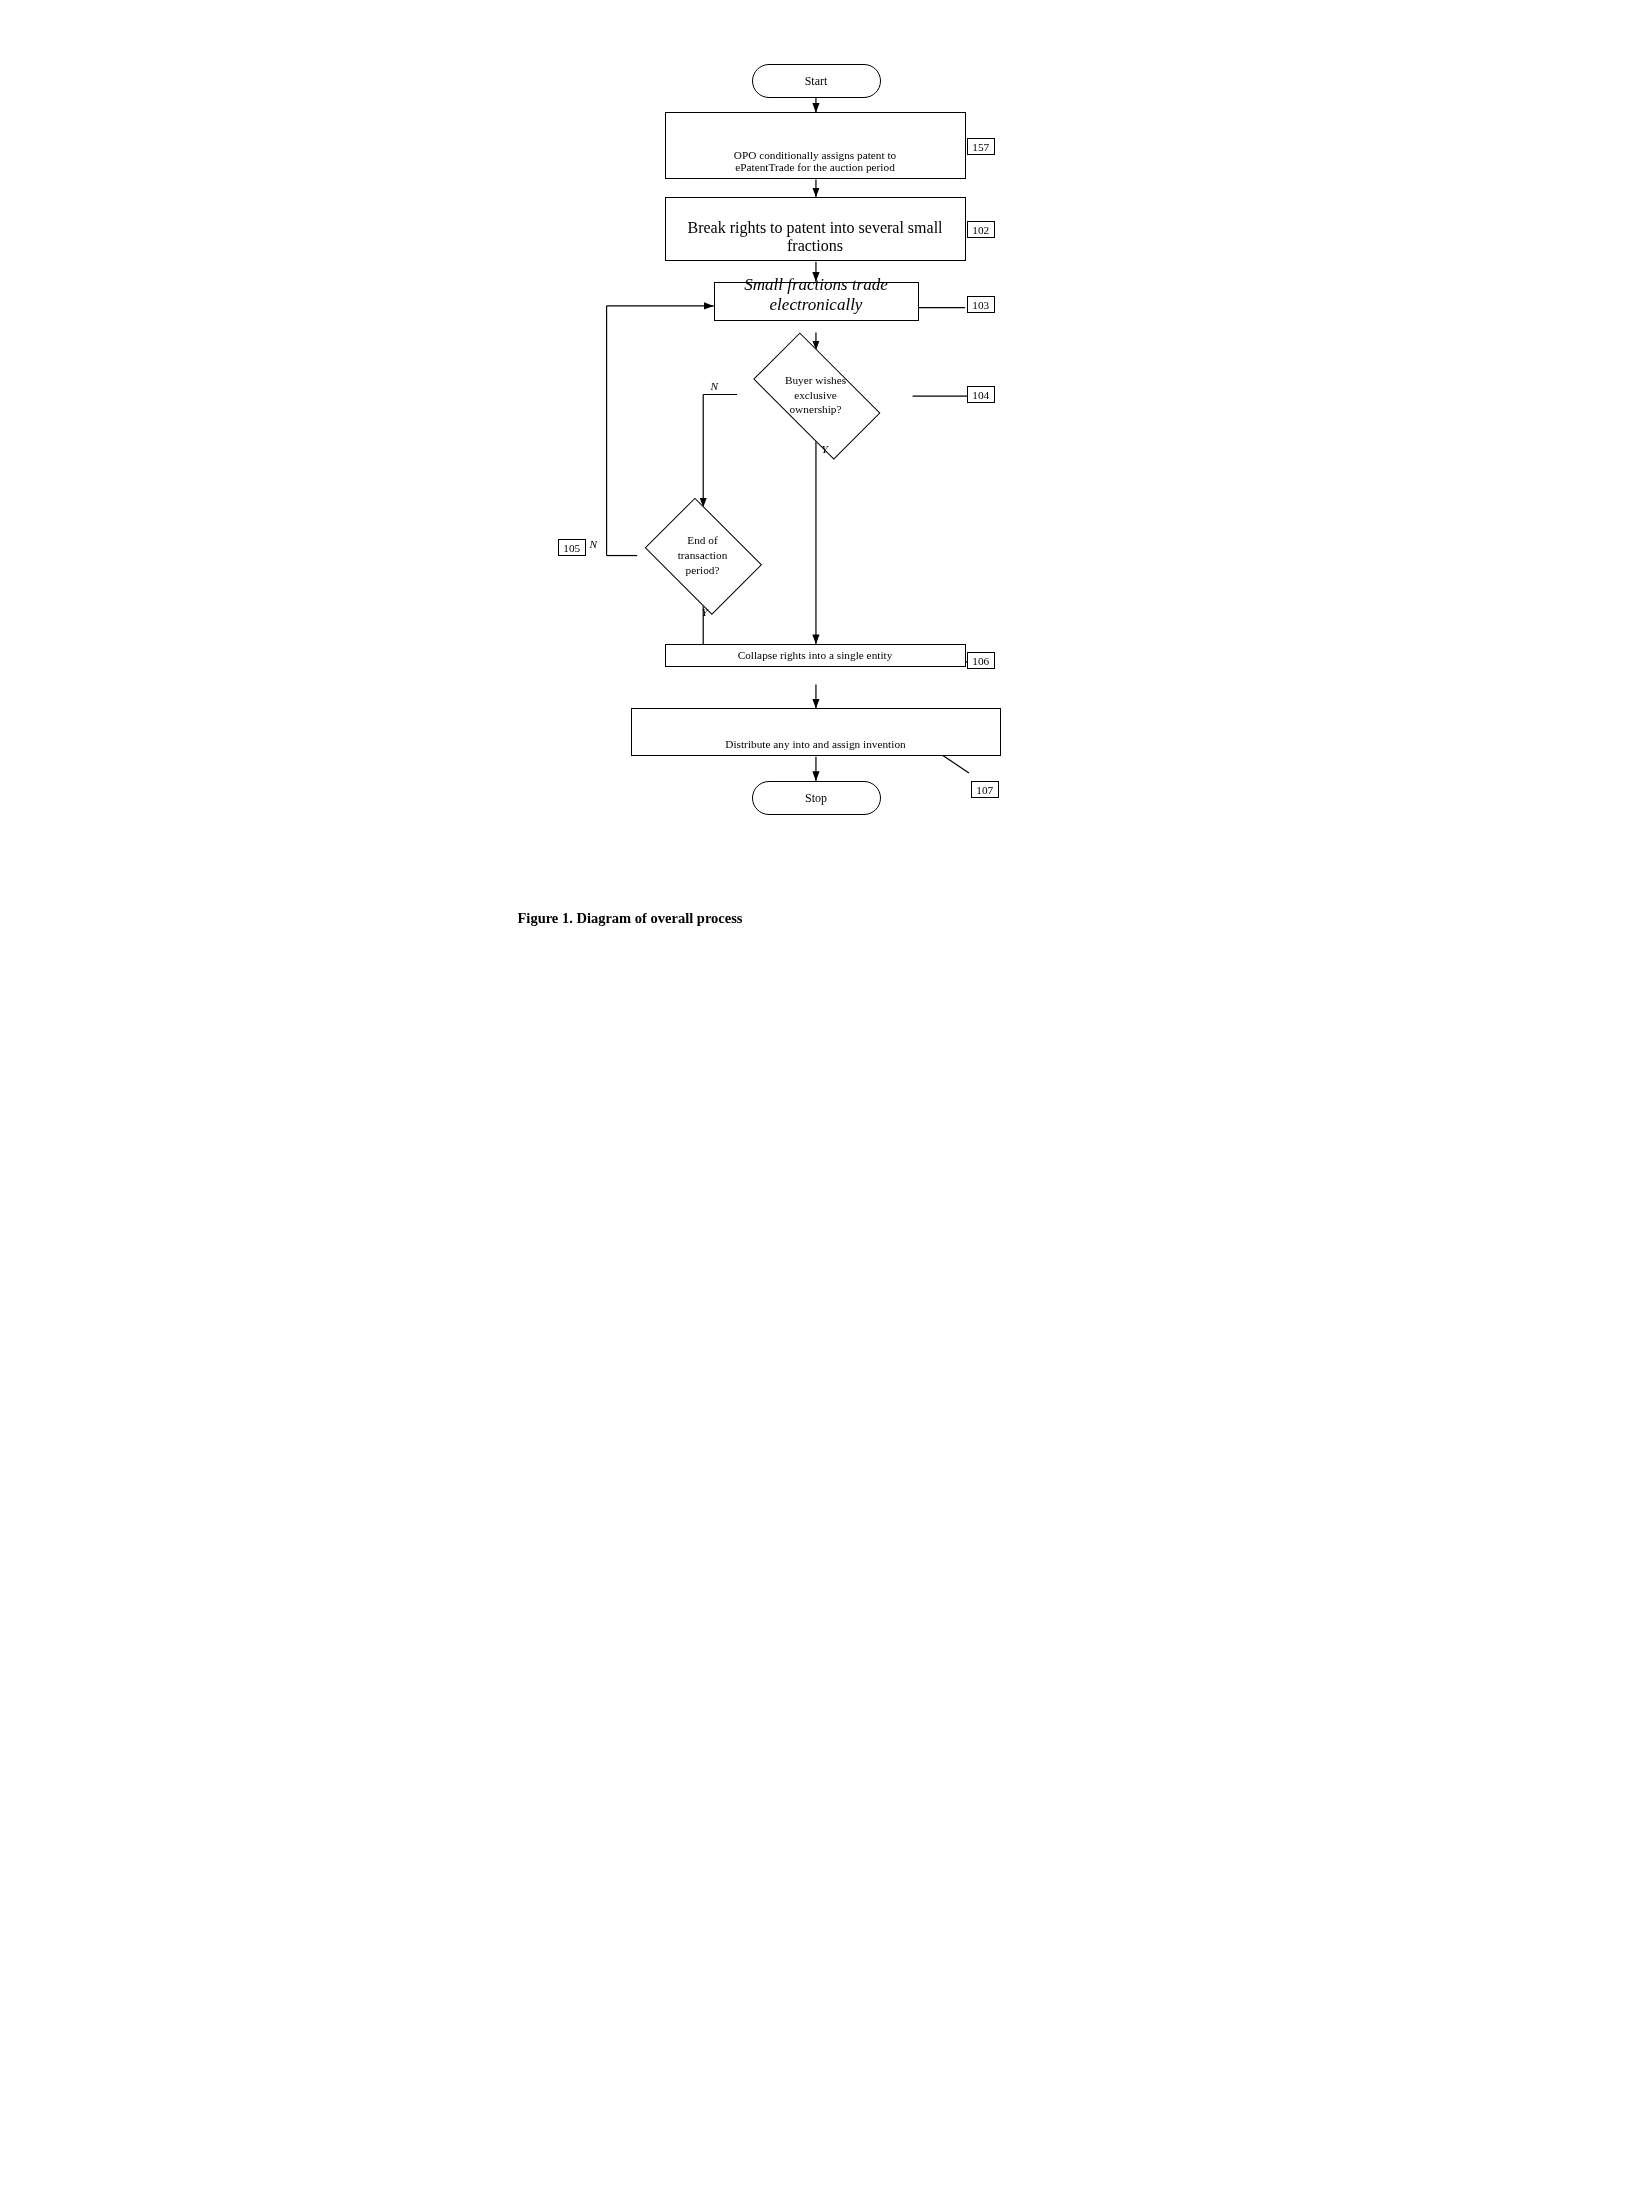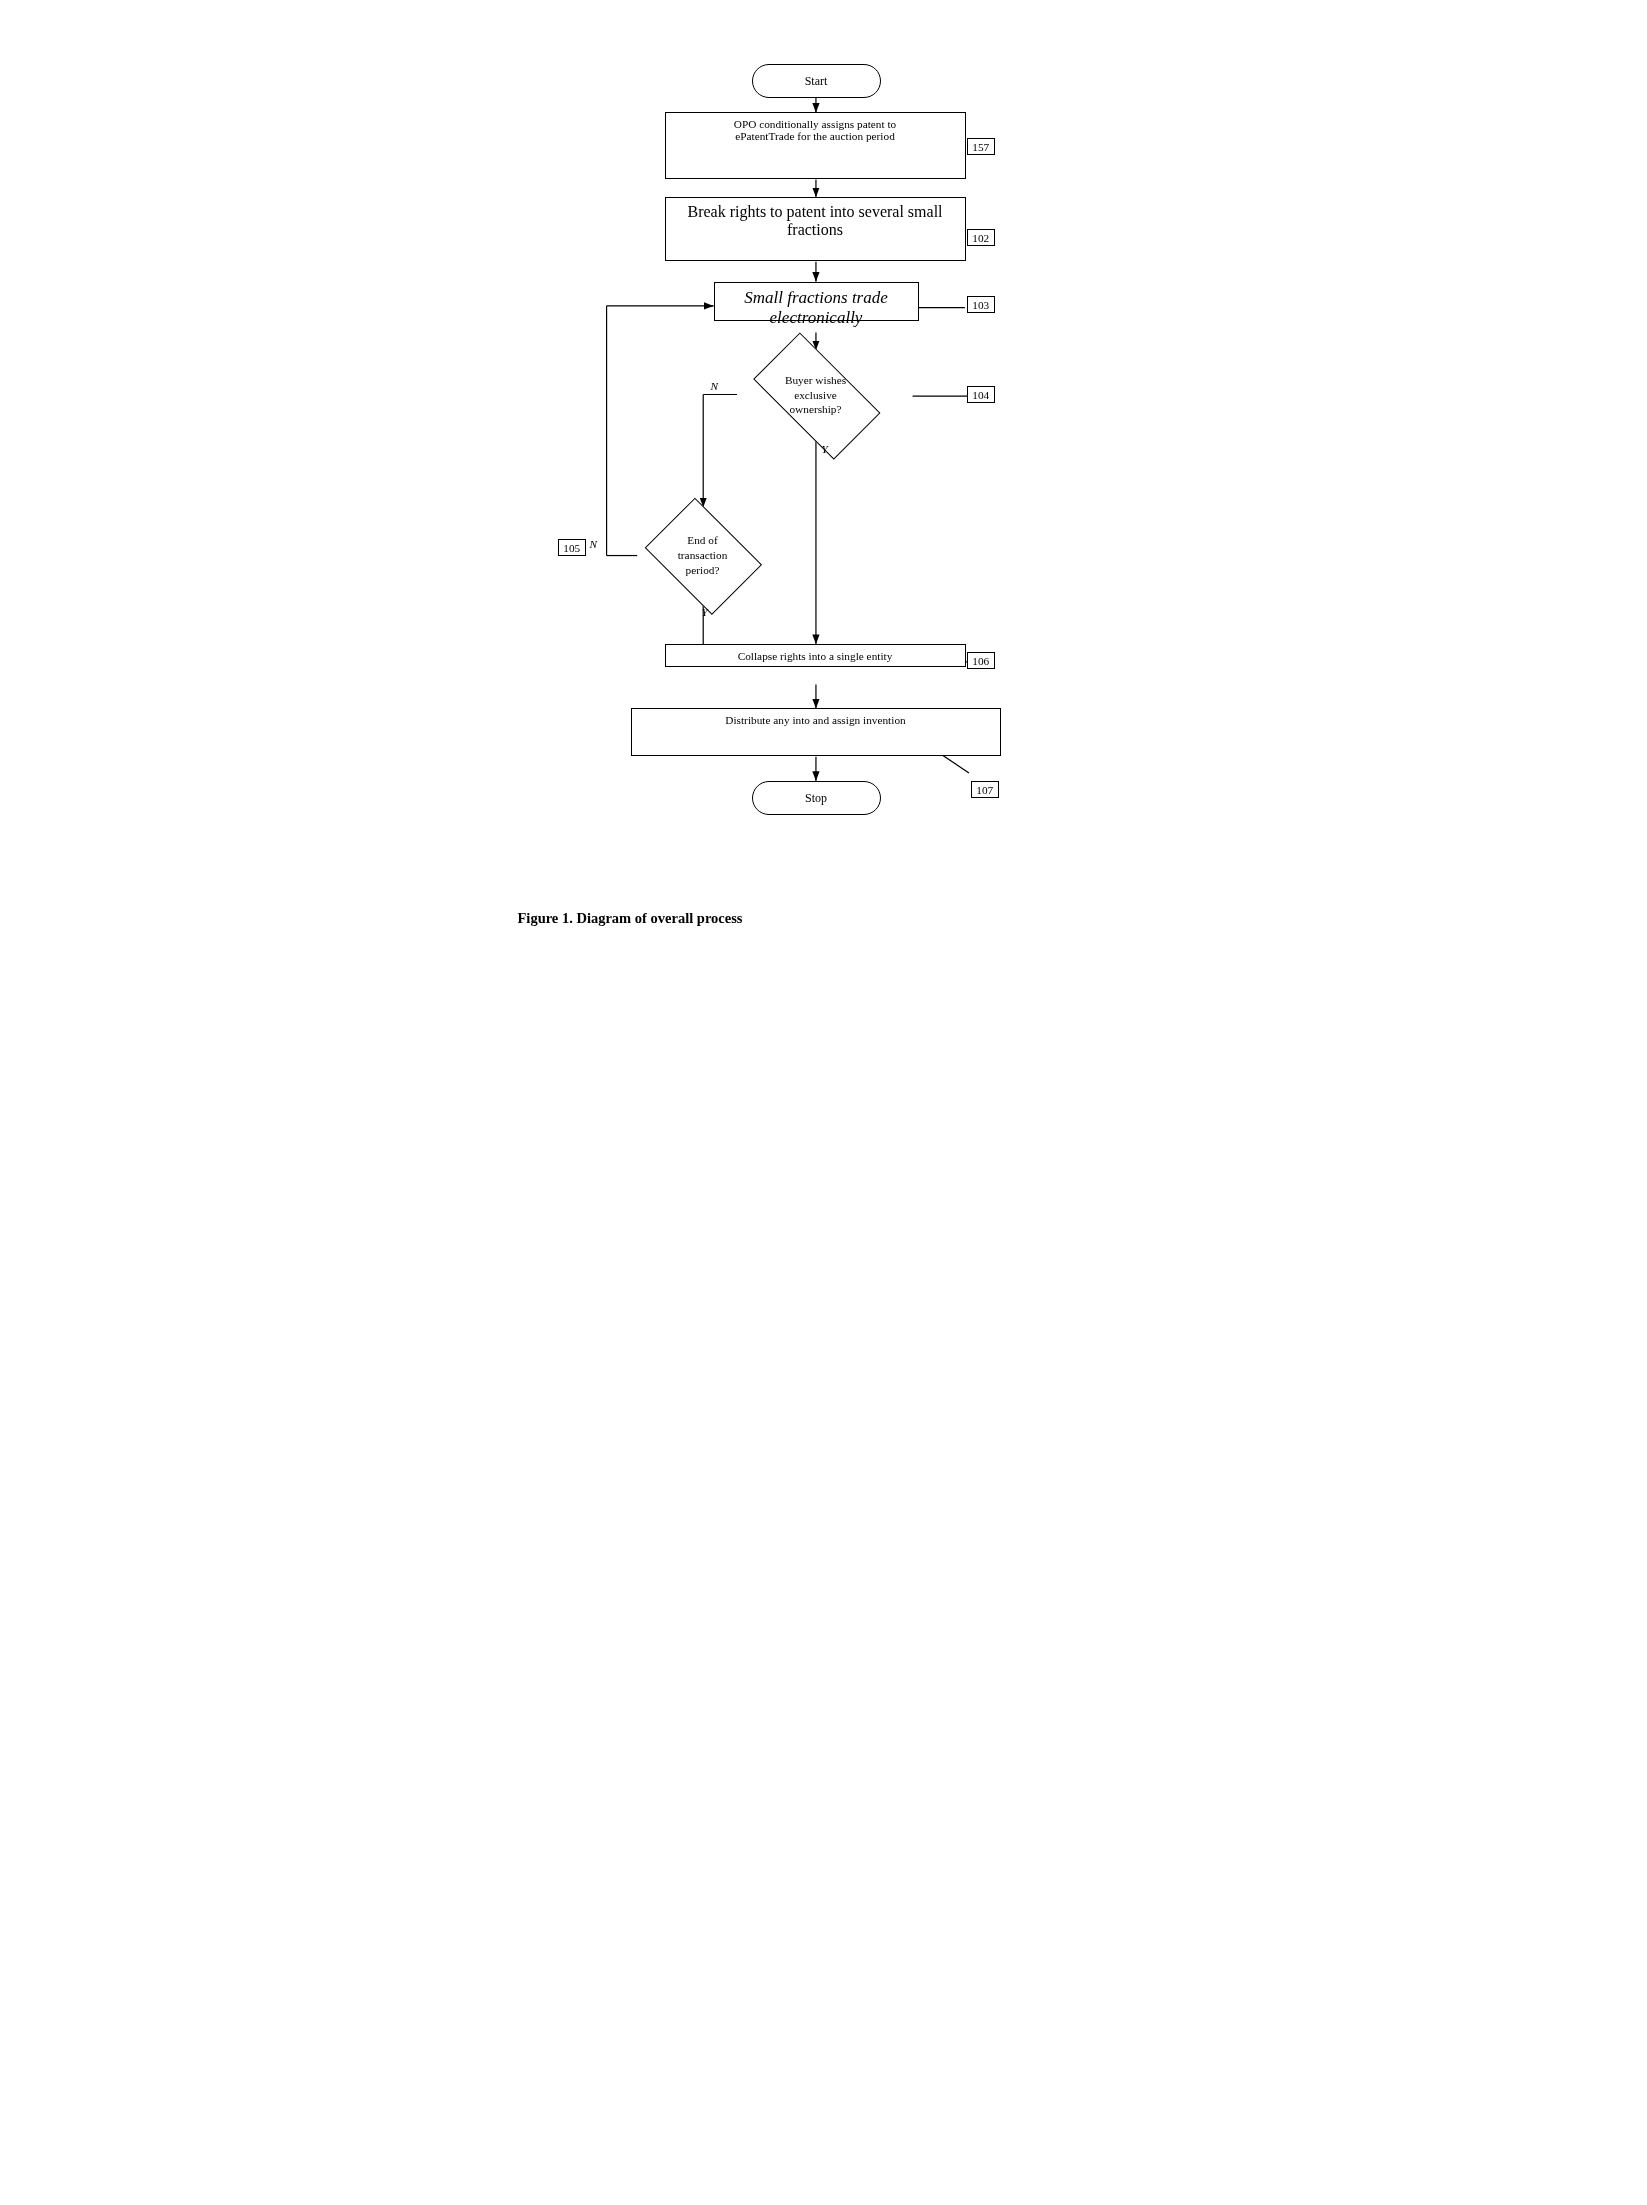--- a/index.html
+++ b/index.html
@@ -32,21 +32,21 @@
       align-items: center;
       justify-content: center;
       text-align: left;
       font-size: 12px;
     }
     .fc-rect {
       position: absolute;
       border: 1.6px solid #000;
       background: #fff;
       display: flex;
-      align-items: flex-start;
+      align-items: flex-end;
       justify-content: center;
       text-align: center;
       font-size: 12px;
       padding: 4.8px 8px;
     }
     .fc-diamond {
       position: absolute;
       display: flex;
       justify-content: center;
       text-align: center;
@@ -161,21 +161,21 @@
     <div class="fc-rect" style="left:147px; top:64px; width:301px; height:67px; font-size:11.3px;">
       <span>OPO conditionally assigns patent to<br>ePatentTrade for the auction period</span>
     </div>
     <div class="fc-label" style="left:449px; top:90px;">
       <span>157</span>
     </div>
 
     <div class="fc-rect" style="left:147px; top:149px; width:301px; height:64px; font-size:16px;">
       <span>Break rights to patent into several small<br>fractions</span>
     </div>
-    <div class="fc-label" style="left:449px; top:181px;">
+    <div class="fc-label" style="left:449px; top:173px;">
       <span>102</span>
     </div>
 
     <div class="fc-rect" style="left:196px; top:234px; width:205px; height:39px; font-size:17px;font-style:italic;">
       <span>Small fractions trade<br>electronically</span>
     </div>
     <div class="fc-label" style="left:449px; top:248px;">
       <span>103</span>
     </div>
 

